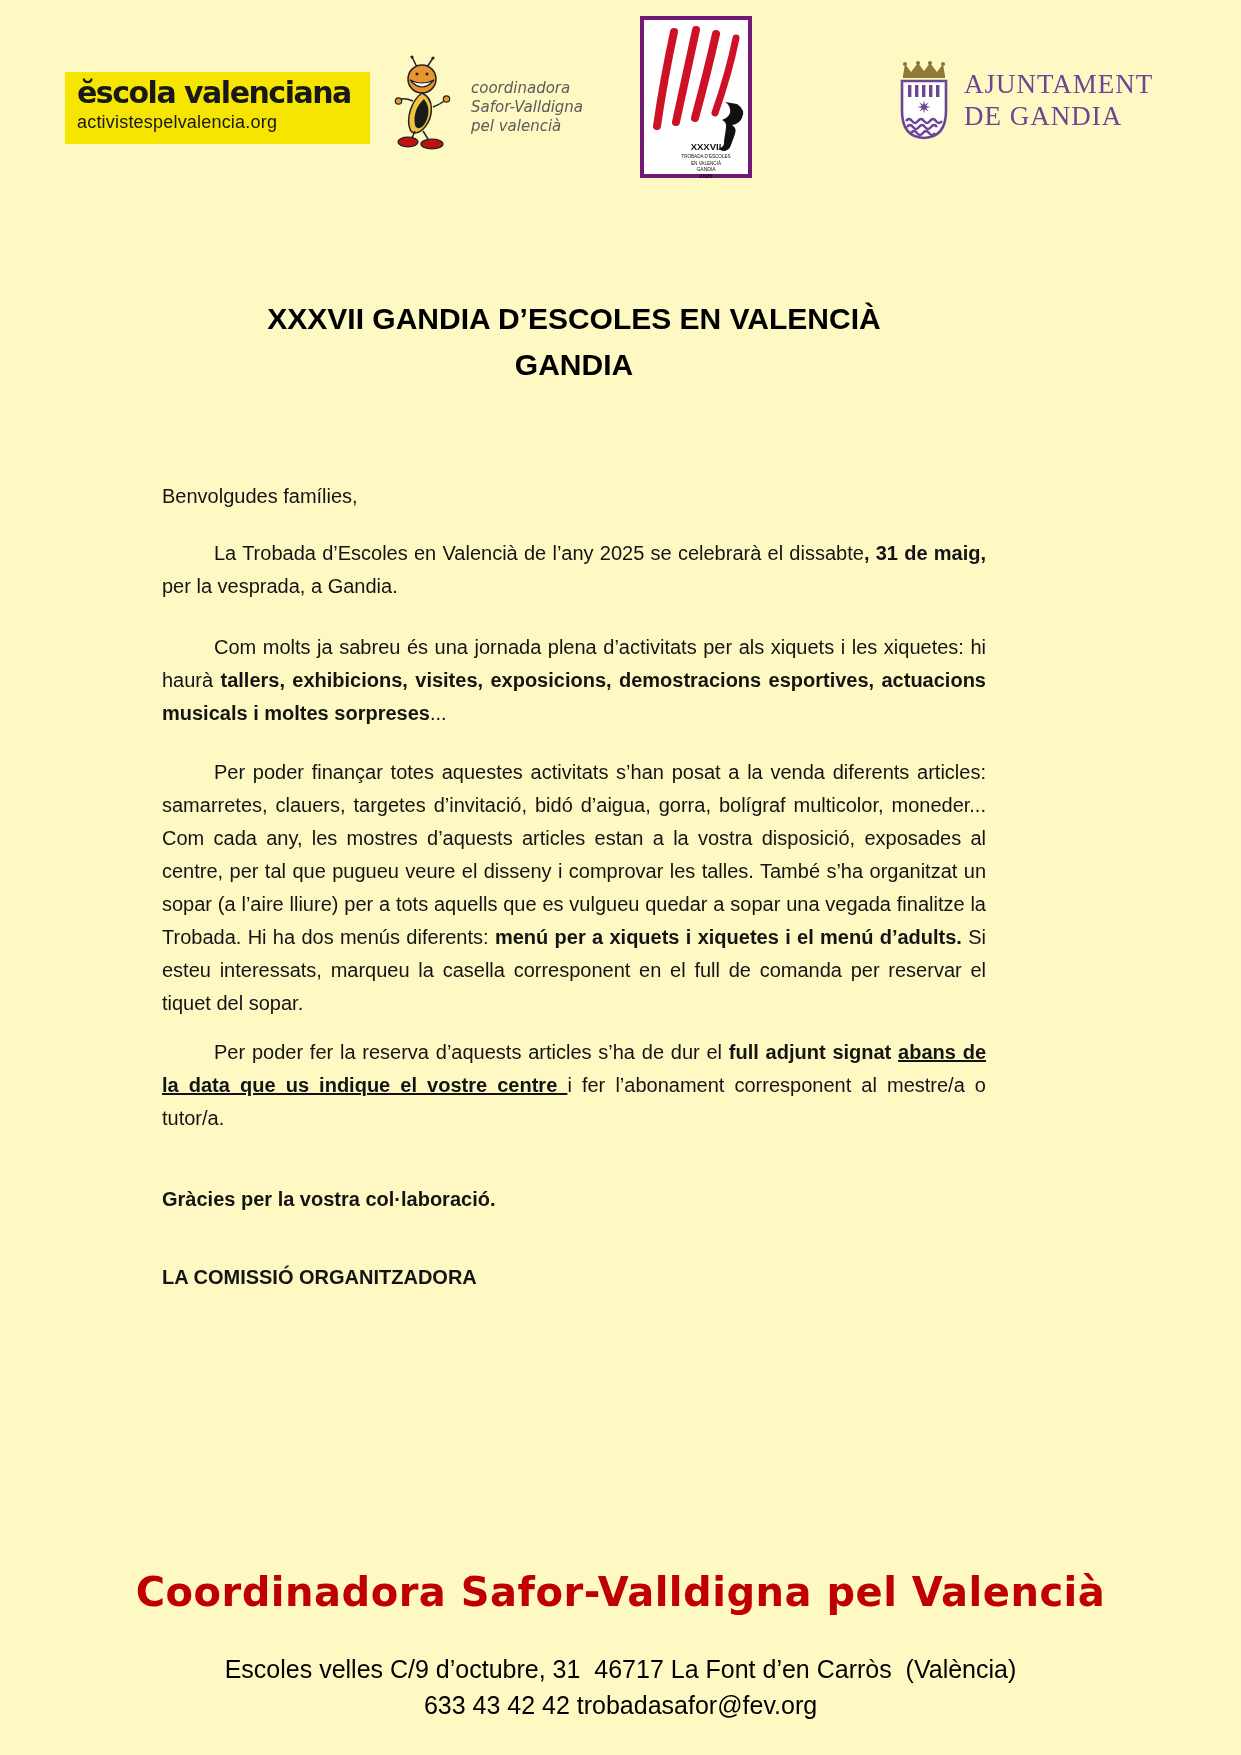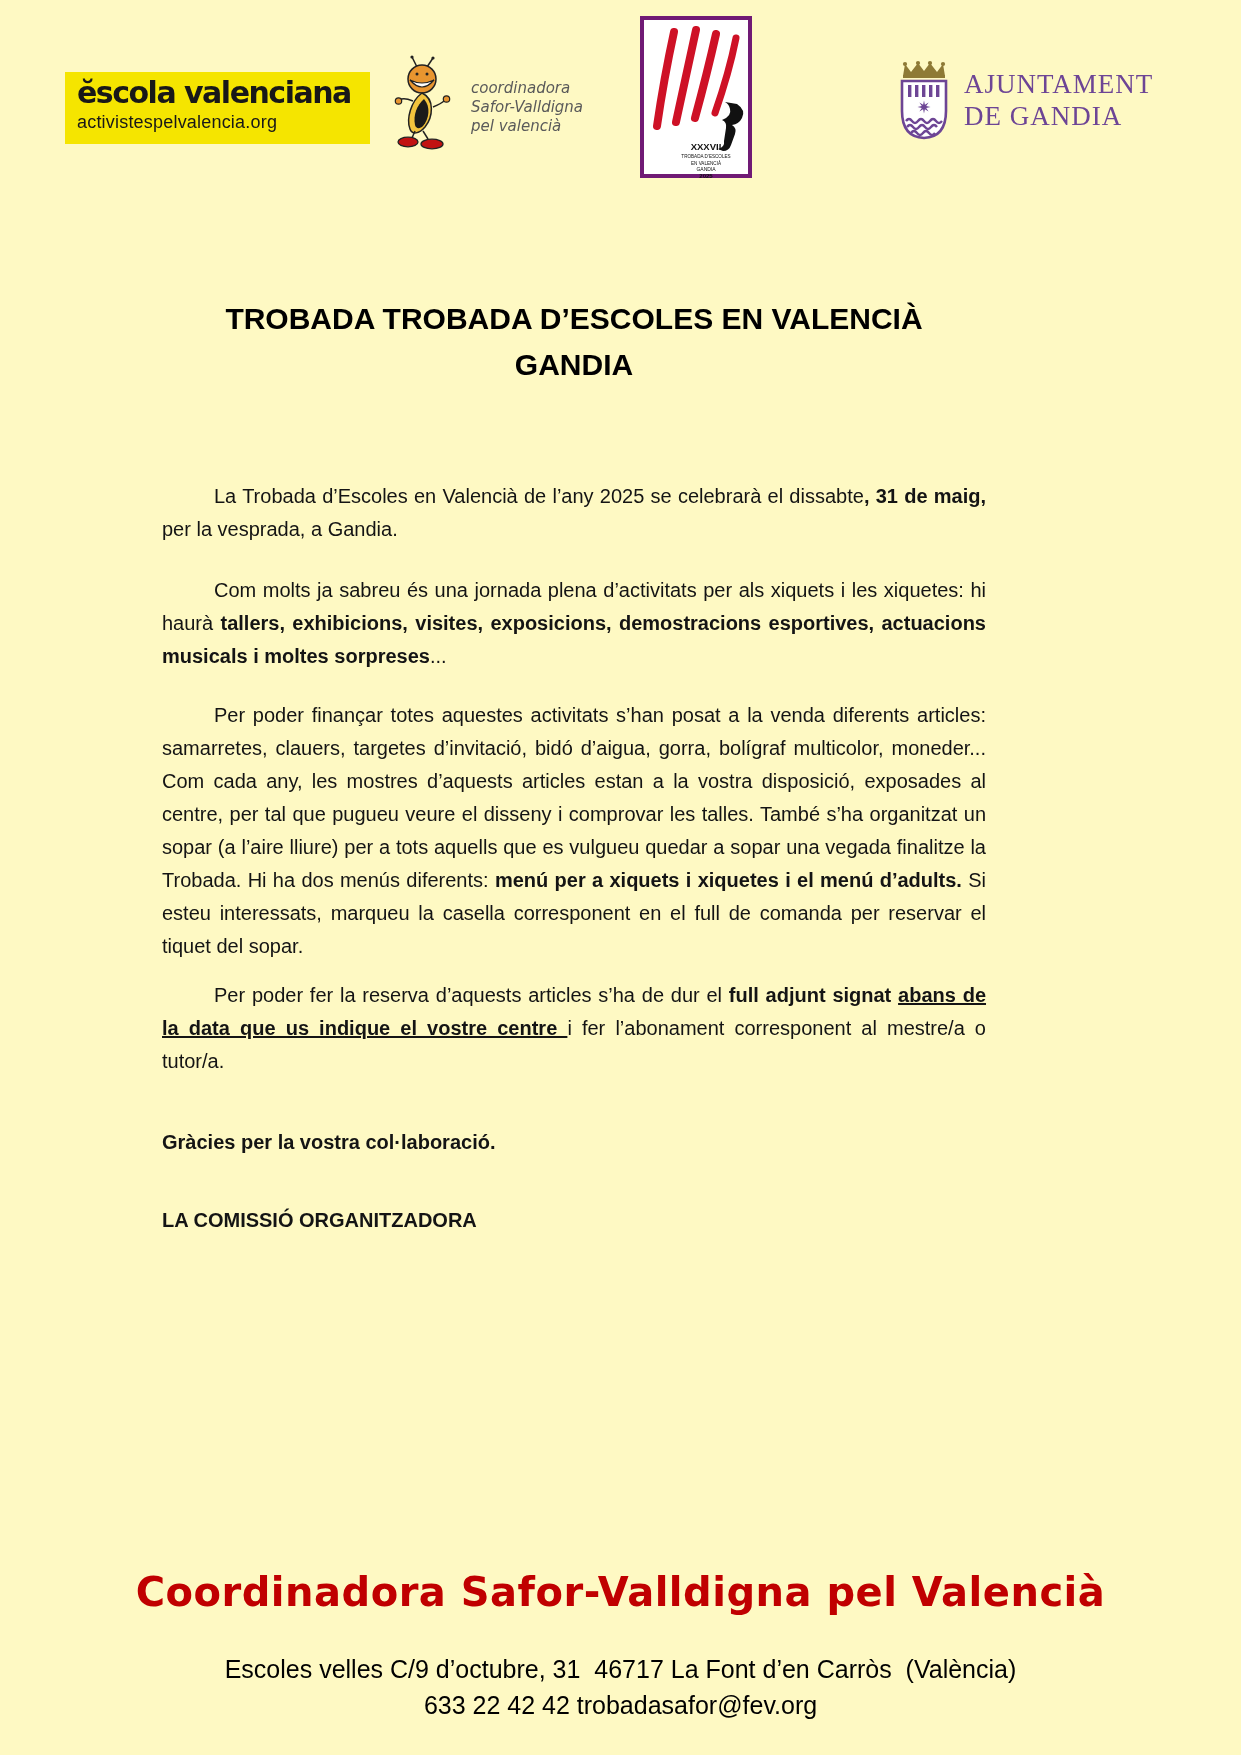--- a/index.html
+++ b/index.html
@@ -148,37 +148,38 @@
       <path d="M10,67 q3,-4 6,0 t6,0 t6,0 t6,0 t6,0" stroke="#6D4595" stroke-width="2.4" fill="none"></path>
       <path d="M14,73 q3,-4 6,0 t6,0 t6,0 t6,0" stroke="#6D4595" stroke-width="2.4" fill="none"></path>
     </svg>
     <div class="ajunt-text">
       <div>AJUNTAMENT</div>
       <div>DE GANDIA</div>
     </div>
   </div>
 
   <div class="doc-title">
-    <div>TROBADA TROBADA D’ESCOLES EN VALENCIÀ</div>
+    <div>XXXVII GANDIA D’ESCOLES EN VALENCIÀ</div>
     <div>GANDIA</div>
   </div>
 
   <div class="letter">
+    <p class="greeting">Benvolgudes famílies,</p>
 
     <p class="indent p-date"><span>La Trobada d’Escoles en Valencià de l’any 2025 se celebrarà el dissabte</span><b>, 31 de maig,</b><span> per la vesprada, a Gandia.</span></p>
 
     <p class="indent p-jornada"><span>Com molts ja sabreu és una jornada plena d’activitats per als xiquets i les xiquetes: hi haurà </span><b>tallers, exhibicions, visites, exposicions, demostracions esportives, actuacions musicals i moltes sorpreses</b><span>...</span></p>
 
     <p class="indent p-articles"><span>Per poder finançar totes aquestes activitats s’han posat a la venda diferents articles: samarretes, clauers, targetes d’invitació, bidó d’aigua, gorra, bolígraf multicolor, moneder... Com cada any, les mostres d’aquests articles estan a la vostra disposició, exposades al centre, per tal que pugueu veure el disseny i comprovar les talles. També  s’ha organitzat un sopar (a l’aire lliure) per a tots aquells que es vulgueu quedar a sopar una vegada finalitze la Trobada. Hi ha dos menús diferents: </span><b>menú per a xiquets i xiquetes i el menú d’adults.</b><span> Si esteu interessats, marqueu la casella corresponent en el full de comanda per reservar el tiquet del sopar.</span></p>
 
     <p class="indent p-reserva"><span>Per poder fer la reserva d’aquests articles s’ha de dur el </span><b>full adjunt signat </b><b class="u">abans de la data que us indique el vostre centre </b><span>i fer l’abonament corresponent al mestre/a o tutor/a.</span></p>
 
 
     <p class="p-gracies">Gràcies per la vostra col·laboració.</p>
 
     <p class="p-comissio">LA COMISSIÓ ORGANITZADORA</p>
   </div>
 
   <div class="footer-org">Coordinadora Safor-Valldigna pel Valencià</div>
   <div class="footer-line footer-address">Escoles velles C/9 d’octubre, 31  46717 La Font d’en Carròs  (València)</div>
-  <div class="footer-line footer-contact">633 22 42 42 trobadasafor@fev.org</div>
+  <div class="footer-line footer-contact">633 43 42 42 trobadasafor@fev.org</div>
 
 </div>
 
 </body></html>

